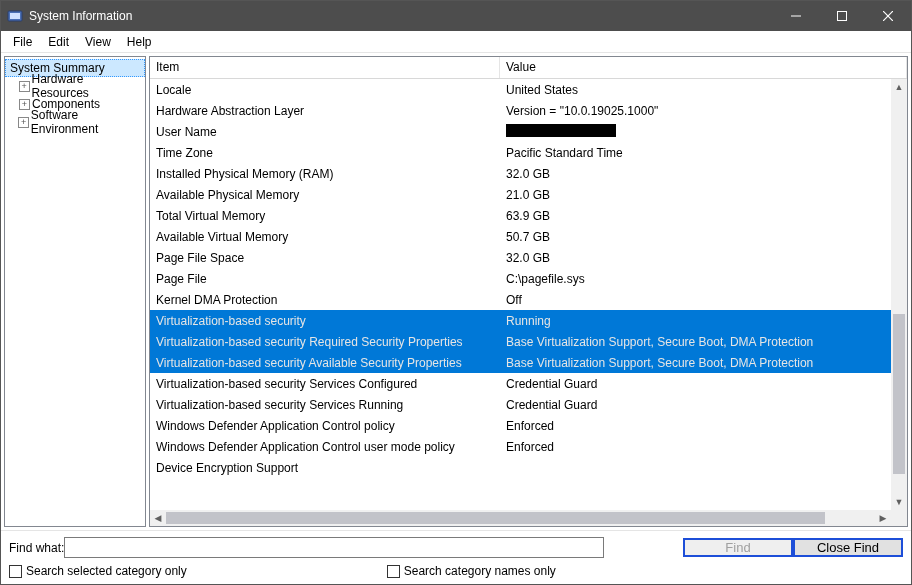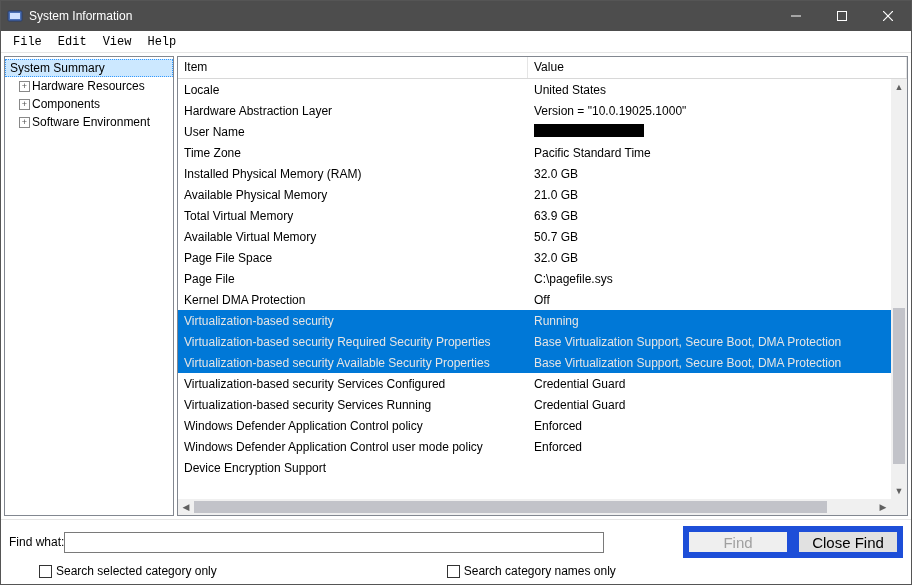--- a/index.html
+++ b/index.html
@@ -4,23 +4,23 @@
 <style>
   * { box-sizing: border-box; }
   html, body { margin:0; padding:0; font-family: "Segoe UI", Tahoma, sans-serif; font-size:12px; }
   .window { width:912px; height:585px; border:1px solid #555; display:flex; flex-direction:column; background:#fff; }
   .titlebar { height:30px; background:#4d4d4d; color:#fff; display:flex; align-items:center; padding:0 0 0 6px; }
   .titlebar .app-icon { width:16px; height:16px; margin-right:6px; display:flex; align-items:center; justify-content:center; }
   .titlebar .title { flex:0 0 auto; font-size:12px; }
   .titlebar .spacer { flex:1; }
   .winbtn { width:46px; height:30px; display:flex; align-items:center; justify-content:center; color:#fff; }
   .menubar { height:22px; background:#fff; border-bottom:1px solid #e5e5e5; display:flex; align-items:center; padding:0 4px; }
-  .menuitem { padding:16px 8px; cursor:default;font-family:Liberation Mono, monospace; }
+  .menuitem { padding:16px 8px; cursor:default; }
   .body { flex:1; display:flex; overflow:hidden; padding:3px; gap:3px; }
-  .tree { width:170px; border:1px solid #828790; padding:2px 0; overflow:auto; }
+  .tree { width:142px; border:1px solid #828790; padding:2px 0; overflow:auto; }
   .tree-row { display:flex; align-items:center; height:18px; padding:0 4px; gap:2px; }
   .tree-row.root { background:#cce8ff; border:1px dotted #3399ff; }
   .tree-row .expander { width:11px; height:11px; display:flex; align-items:center; justify-content:center;}
   .tree-row .expander.box { border:1px solid #888; font-size:9px; line-height:1; background:#fff; color:#555;}
   .tree-row .dots { width:8px; display:inline-block; }
   .listwrap { flex:1; border:1px solid #828790; display:flex; flex-direction:column; overflow:hidden; }
   .listhead { height:22px; background:#fff; border-bottom:1px solid #d8d8d8; display:flex; }
   .listhead .col { padding:3px 6px; border-right:1px solid #e5e5e5; font-weight:400;}
   .listhead .col.item { width:350px; }
   .listhead .col.value { flex:1; }
@@ -39,24 +39,24 @@
   .vscroll .thumb { position:absolute; left:2px; right:2px; background:#c2c3c9; border-radius:0px; }
   .hscroll { position:absolute; left:0; right:16px; bottom:0; height:16px; background:#f0f0f0; display:flex; }
   .hscroll .arrow { width:16px; display:flex; align-items:center; justify-content:center; color:#606060; font-size:9px;}
   .hscroll .track { flex:1; position:relative; }
   .hscroll .thumb { position:absolute; top:2px; bottom:2px; background:#c2c3c9; }
   .corner { position:absolute; right:0; bottom:0; width:16px; height:16px; background:#f0f0f0; }
   .findbar { border-top:1px solid #e5e5e5; padding:6px 8px; display:flex; flex-direction:column; gap:6px; }
   .findrow1 { display:flex; align-items:center; gap:0; }
   .findrow1 label { }
   .findrow1 input[type=text] { flex:0 0 540px; height:21px; border:1px solid #7a7a7a; padding:0 4px; font-family:inherit; font-size:12px; }
-  .btn { height:32px; width:110px; border:6px solid #1d4ed8; background:#e1e1e1; font-family:inherit; font-size:15px; cursor:default; display:flex; align-items:center; justify-content:center;}
+  .btn { height:19px; width:110px; border:2px solid #1d4ed8; background:#e1e1e1; font-family:inherit; font-size:13px; cursor:default; display:flex; align-items:center; justify-content:center;}
   .btn.disabled { color:#a0a0a0; background:#efefef; }
   .findrow2 { display:flex; gap:40px; align-items:center; }
-  .chk { display:flex; align-items:center; gap:4px;margin-left:30px; }
+  .chk { display:flex; align-items:center; gap:4px; }
   .chk .box { width:13px; height:13px; border:1px solid #333; background:#fff; }
 </style>
 </head>
 <body>
 
 <div class="window">
   <div class="titlebar">
     <span class="app-icon">
       <svg width="16" height="16" viewBox="0 0 16 16">
           <rect x="1" y="3" width="14" height="10" rx="1" fill="#4a6fb5" stroke="#2a3f6b"></rect>

